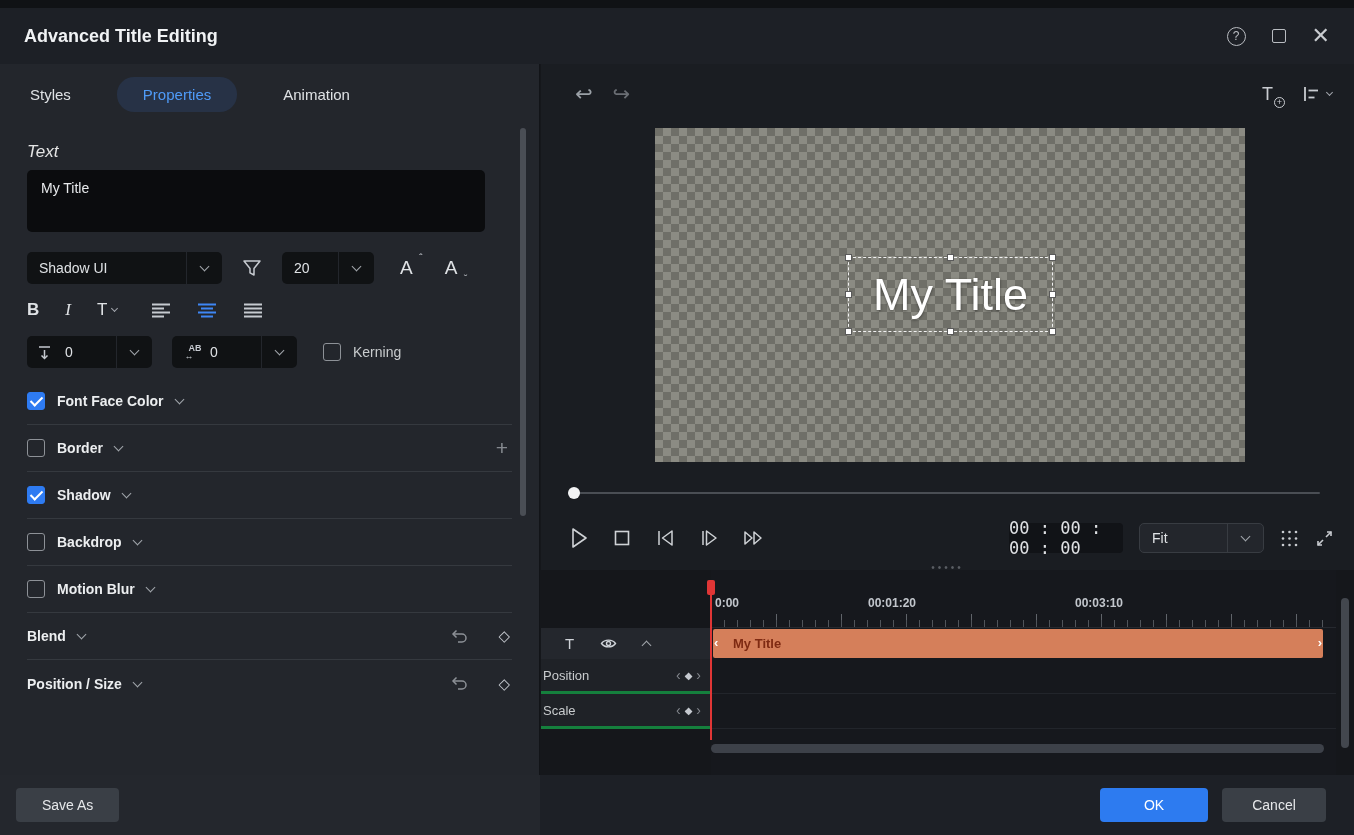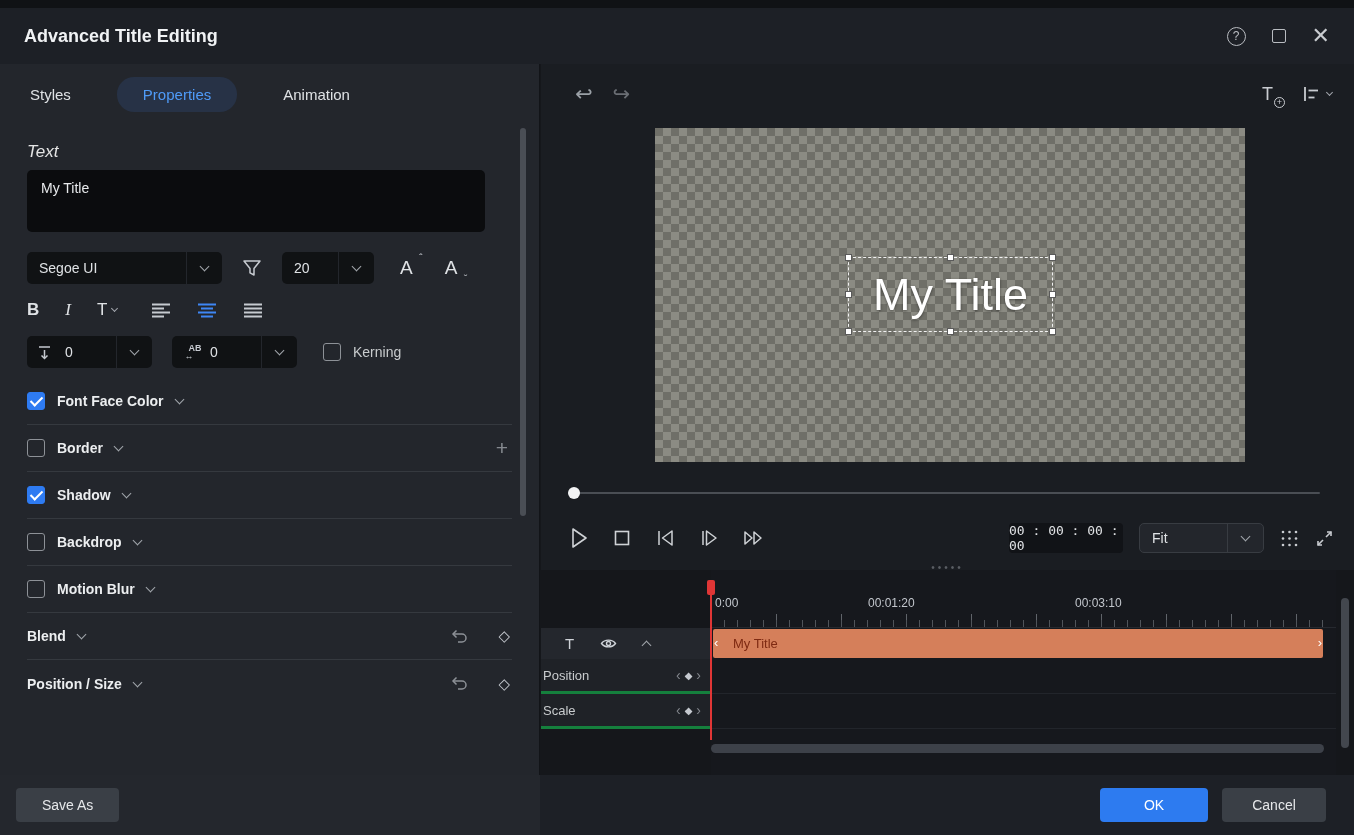--- a/index.html
+++ b/index.html
@@ -82,36 +82,36 @@
   .h-ml{left:-4px;top:calc(50% - 4px);} .h-mr{right:-4px;top:calc(50% - 4px);}
   .h-bl{left:-4px;bottom:-4px;} .h-bm{left:calc(50% - 4px);bottom:-4px;} .h-br{right:-4px;bottom:-4px;}
 
   .seek { position:absolute; left:27px; right:34px; top:423px; height:12px; }
   .seek-line { position:absolute; top:5px; left:0; right:0; height:2px; background:#4a4e54; border-radius:1px; }
   .seek-knob { position:absolute; left:0; top:0; width:12px; height:12px; border-radius:50%; background:#f2f3f4; }
 
   .transport { position:absolute; left:0; right:0; top:452px; height:44px; display:flex; align-items:center; padding:0 20px; }
   .tp-left { display:flex; align-items:center; gap:24px; margin-left:8px; }
   .tp-right { margin-left:auto; display:flex; align-items:center; gap:16px; }
-  .timecode { width:114px; height:30px; background:#111317; border-radius:4px; display:flex; align-items:center; justify-content:center; font-family:"DejaVu Sans Mono","Liberation Mono",monospace; font-size:13px; color:#dfe1e4; }
+  .timecode { width:114px; height:30px; background:#111317; border-radius:4px; display:flex; align-items:center; justify-content:center; font-family:"DejaVu Sans Mono","Liberation Mono",monospace; font-size:17px; color:#dfe1e4; }
   .fit-dd { width:125px; height:30px; background:#23262c; border:1px solid #383c42; }
   .resize-dots { position:absolute; top:498px; left:50%; transform:translateX(-50%); color:#5a5e64; font-size:10px; letter-spacing:3px; }
 
   
   .timeline { position:absolute; left:0; right:0; top:506px; bottom:0; background:#15171b; }
   .tl-left { position:absolute; left:0; top:0; width:170px; bottom:0; }
   .tl-track-head { position:absolute; left:0; top:58px; width:170px; height:31px; background:#24272d; display:flex; align-items:center; gap:26px; padding-left:24px; }
   .t-glyph { font-size:15px; color:#cfd3d8; }
   .tl-prop-row { position:absolute; left:0; width:170px; height:35px; background:#1f2227; border-bottom:3px solid #15803d; display:flex; align-items:center; padding-left:2px;gap:28px; }
   .tl-prop-row .lbl { font-size:13px; color:#c9ccce; }
   .kf-nav { margin-left:auto; margin-right:10px; display:flex; align-items:center; gap:4px; }
   .kf-arrow { color:#84888e; font-size:14px; line-height:10px; }
   .kf-diamond { color:#c6cad0; font-size:10px; }
 
-  .tl-right { position:absolute; left:170px; right:18px; top:0; bottom:0; background:#16181d; }
+  .tl-right { position:absolute; left:170px; right:18px; top:0; bottom:0; background:#16181d;font-weight:bold; }
   .ruler { position:absolute; left:0; right:0; top:0; height:58px; border-bottom:1px solid #26292f; }
   .ruler-label { position:absolute; top:26px; font-size:12px; color:#c2c6cc; }
   .ticks-minor { position:absolute; left:0; right:4px; bottom:0; height:7px;
     background-image:repeating-linear-gradient(to right,#50545a 0 1px,transparent 1px 13px); }
   .ticks-major { position:absolute; left:0; right:4px; bottom:0; height:13px;
     background-image:repeating-linear-gradient(to right,#60646a 0 1px,transparent 1px 65px); }
   .clip-row { position:absolute; left:0; right:0; top:58px; height:31px; }
   .clip { position:absolute; left:2px; top:1px; width:610px; height:29px; background:#d57f5a; border-radius:2px; display:flex; align-items:center; }
   .clip-label { margin-left:20px; font-size:13px; color:#7e2a12; }
   .clip-h { position:absolute; top:7px; color:#fff; font-size:13px; line-height:13px; }
@@ -154,21 +154,21 @@
       <span class="tab active">Properties</span>
       <span class="tab">Animation</span>
     </div>
 
     <div class="lp-content">
       <div class="section-label">Text</div>
       <textarea class="text-input" style="">My Title</textarea>
 
       <div class="row font-row">
         <div class="dd" style="width:195px;">
-          <span class="dd-value">Segoe UI</span>
+          <span class="dd-value">Shadow UI</span>
           <span class="dd-btn">
               <span class="chev"></span>
             </span>
         </div>
         <span class="icon-btn" style="margin:0 20px;">
           <svg width="20" height="18" viewBox="0 0 20 18" fill="none" stroke="#c6cad0" stroke-width="1.5">
               <path d="M2 2 H18 L12 9.5 V16 L8 13.8 V9.5 Z" stroke-linejoin="round"></path>
             </svg>
         </span>
         <div class="dd" style="width:92px;">

